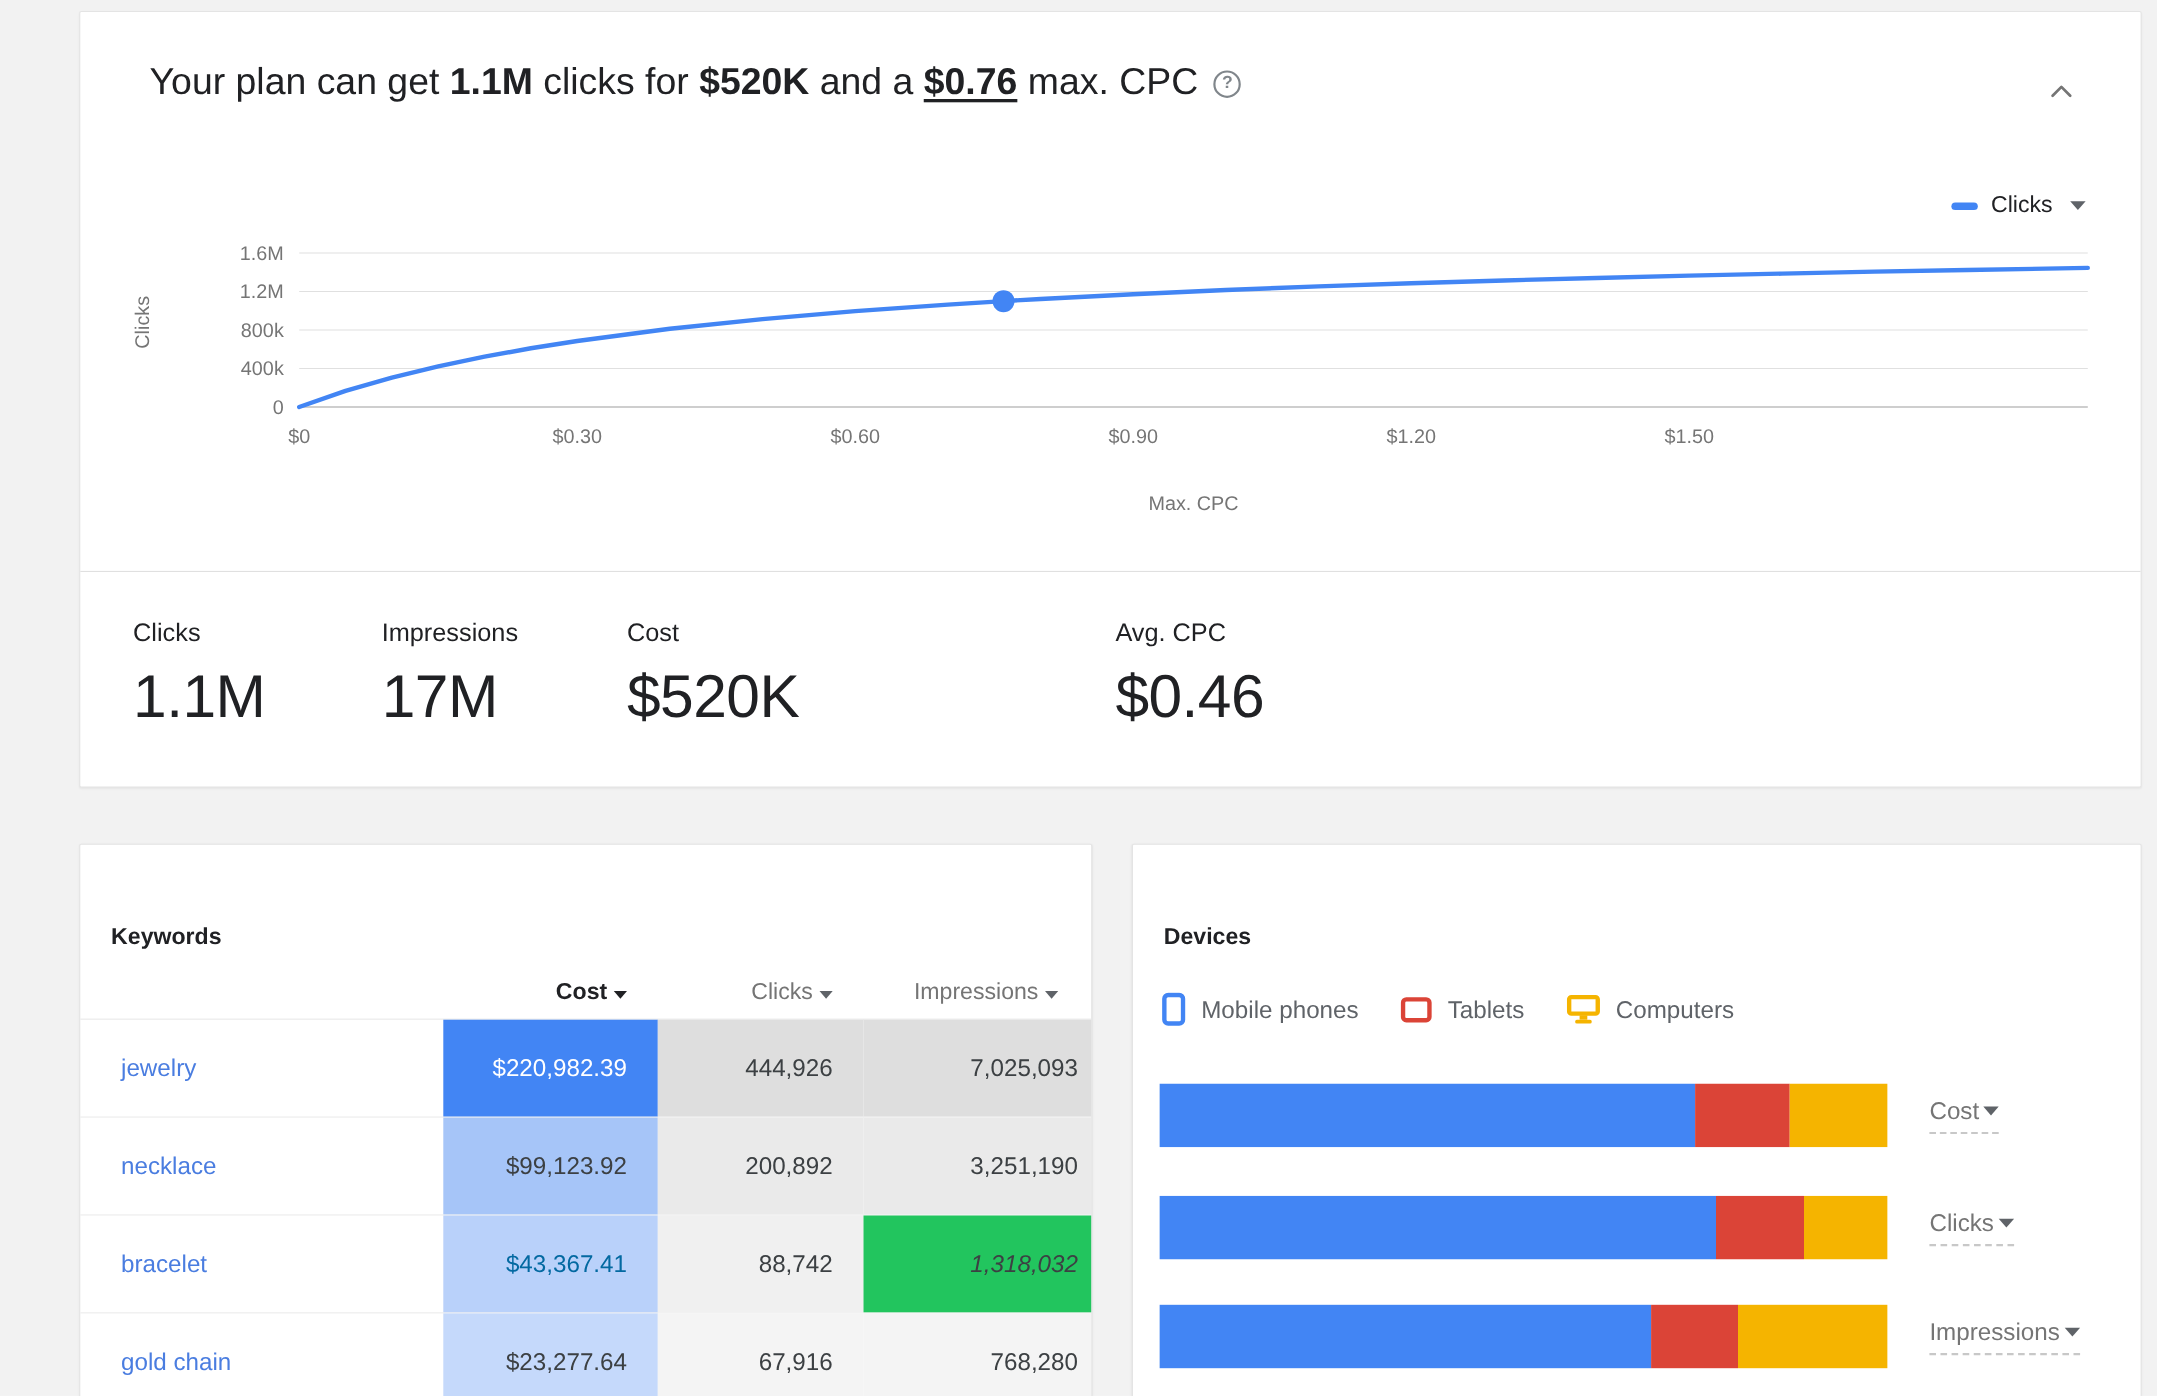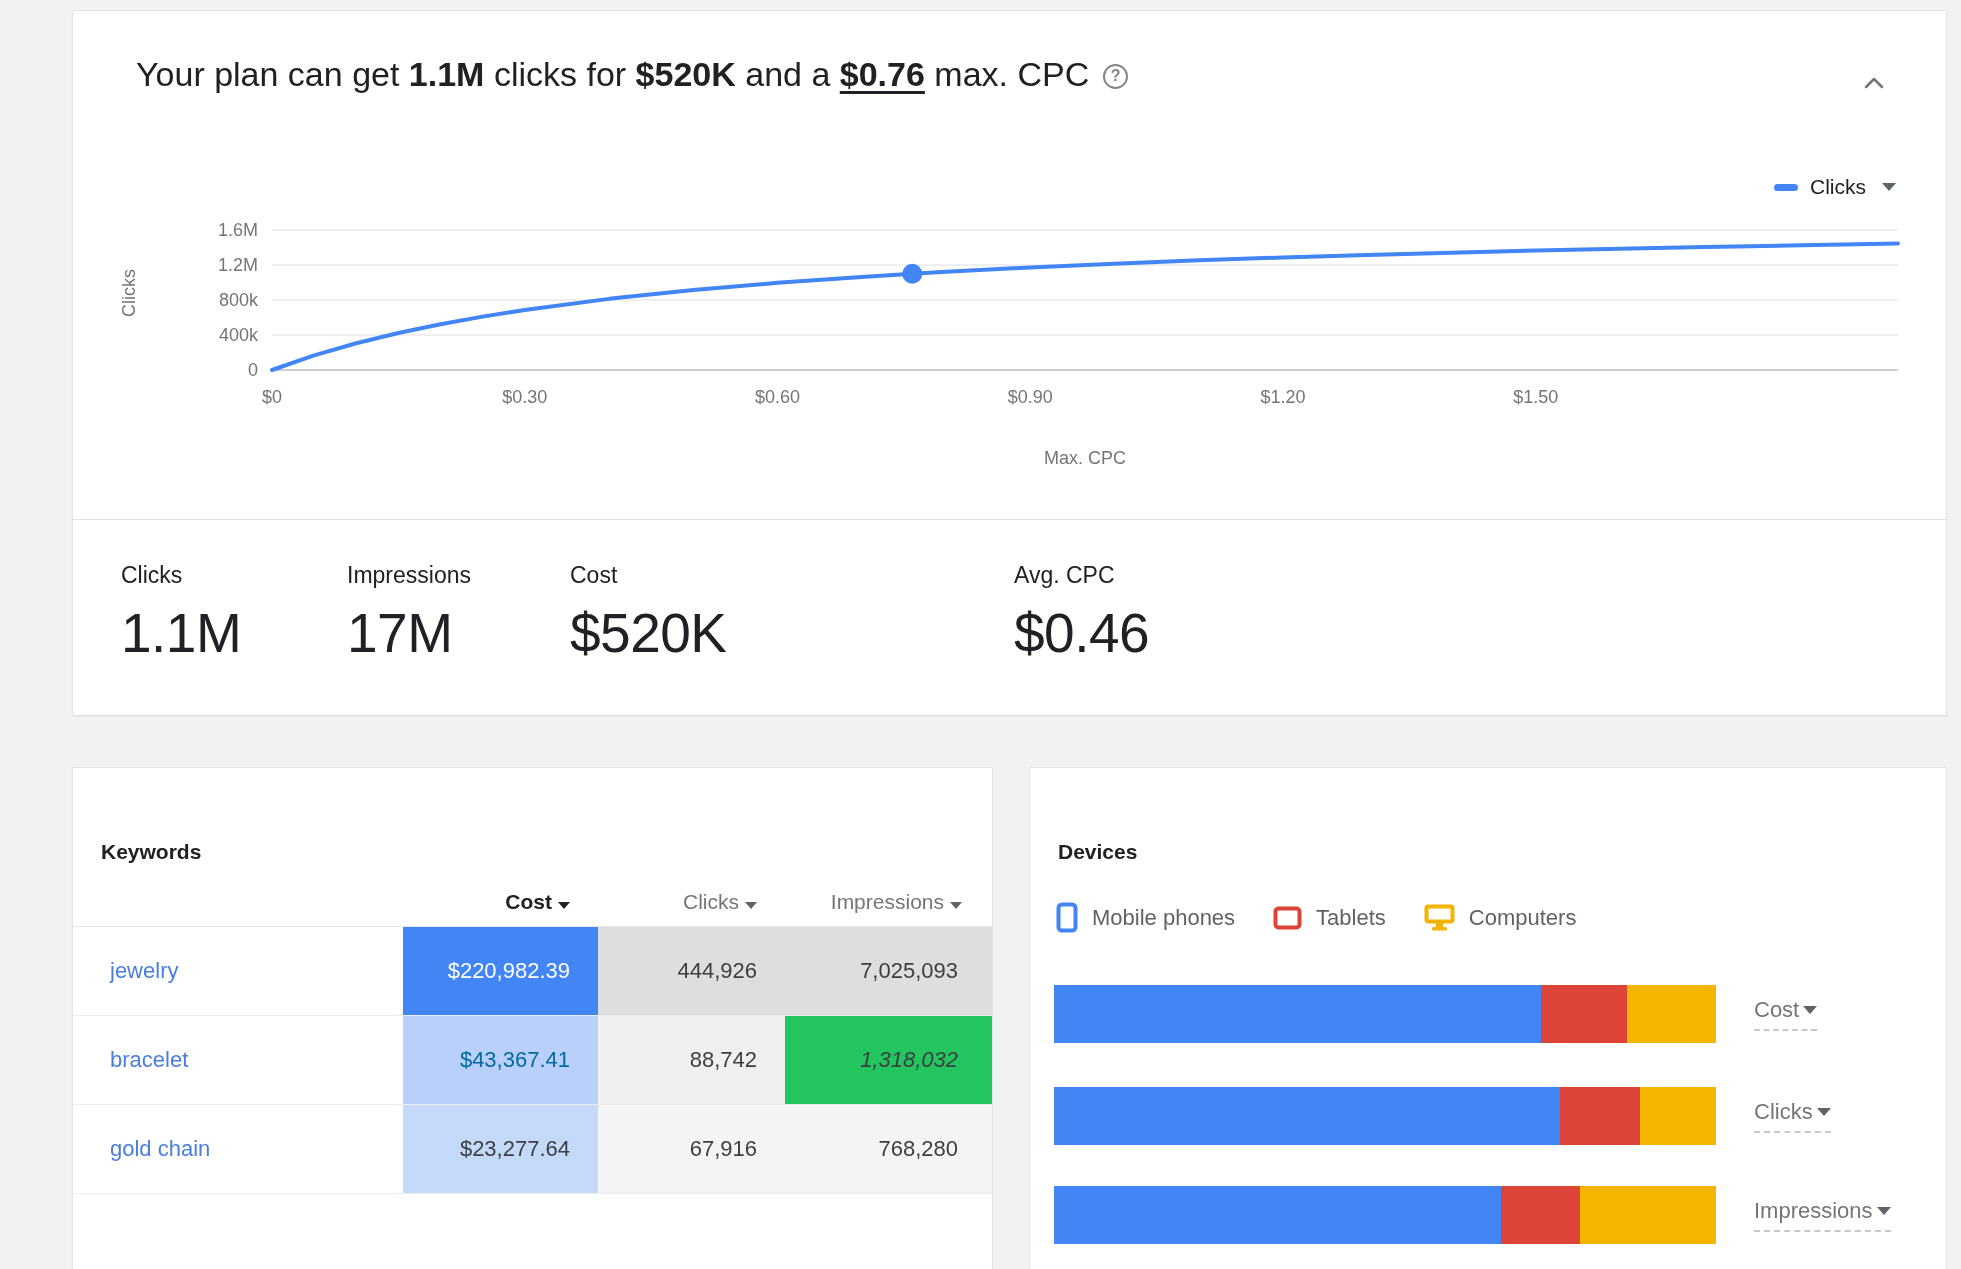--- a/index.html
+++ b/index.html
@@ -75,21 +75,21 @@
     height: 89px; border-bottom: 1px solid #ececec;
   }
   .kc-term {
     display: flex; align-items: center; padding-left: 37px;
     font-size: 22px; color: #4a7de0; cursor: pointer;
   }
   .kc-num {
     display: flex; align-items: center; justify-content: flex-end;
     padding-right: 28px; font-size: 22px; color: #3c4043;
   }
-  .kc-num.last { padding-right: 34px; }
+  .kc-num.last { padding-right: 12px; }
 
   
   .dev-legend { position: absolute; top: 134px; left: 26px; display: flex; align-items: center; gap: 38px; }
   .leg-item { display: flex; align-items: center; gap: 14px; font-size: 22px; color: #5f6368; }
   .bar-row { position: absolute; left: 24px; display: flex; align-items: center; }
   .bar-row.r0 { top: 217px; }
   .bar-row.r1 { top: 319px; }
   .bar-row.r2 { top: 418px; }
   .bar { width: 662px; height: 58px; display: flex; overflow: hidden; }
   .seg { height: 100%; }
@@ -171,20 +171,26 @@
   </div>
 
   <div class="kw-body">
     <div class="kw-row">
       <div class="kc-term">jewelry</div>
       <div class="kc-num" style="background-color: rgb(66, 133, 244); color: rgb(255, 255, 255);">$220,982.39</div>
       <div class="kc-num" style="background-color: rgb(222, 222, 222);">444,926</div>
       <div class="kc-num last" style="background-color: rgb(222, 222, 222);">7,025,093</div>
     </div>
     <div class="kw-row">
+      <div class="kc-term">necklace</div>
+      <div class="kc-num" style="background-color: rgb(166, 197, 248); color: rgb(60, 64, 67);">$99,123.92</div>
+      <div class="kc-num" style="background-color: rgb(234, 234, 234);">200,892</div>
+      <div class="kc-num last" style="background-color: rgb(234, 234, 234);">3,251,190</div>
+    </div>
+    <div class="kw-row">
       <div class="kc-term">bracelet</div>
       <div class="kc-num" style="background-color: rgb(185, 209, 250); color: #0369a1;">$43,367.41</div>
       <div class="kc-num" style="background-color: rgb(240, 240, 240);">88,742</div>
       <div class="kc-num last" style="background-color: #22c55e; font-style: italic;">1,318,032</div>
     </div>
     <div class="kw-row">
       <div class="kc-term">gold chain</div>
       <div class="kc-num" style="background-color: rgb(197, 217, 251); color: rgb(60, 64, 67);">$23,277.64</div>
       <div class="kc-num" style="background-color: rgb(244, 244, 244);">67,916</div>
       <div class="kc-num last" style="background-color: rgb(244, 244, 244);">768,280</div>

